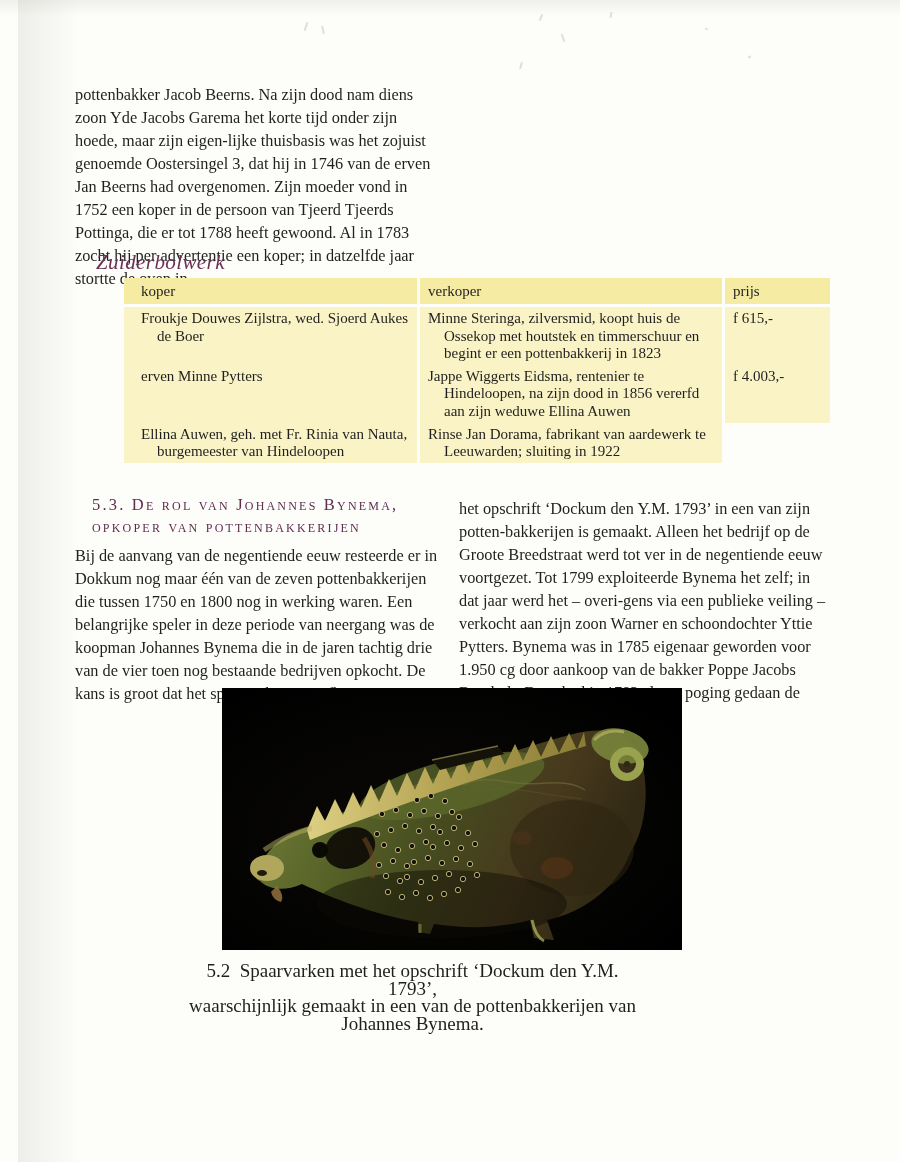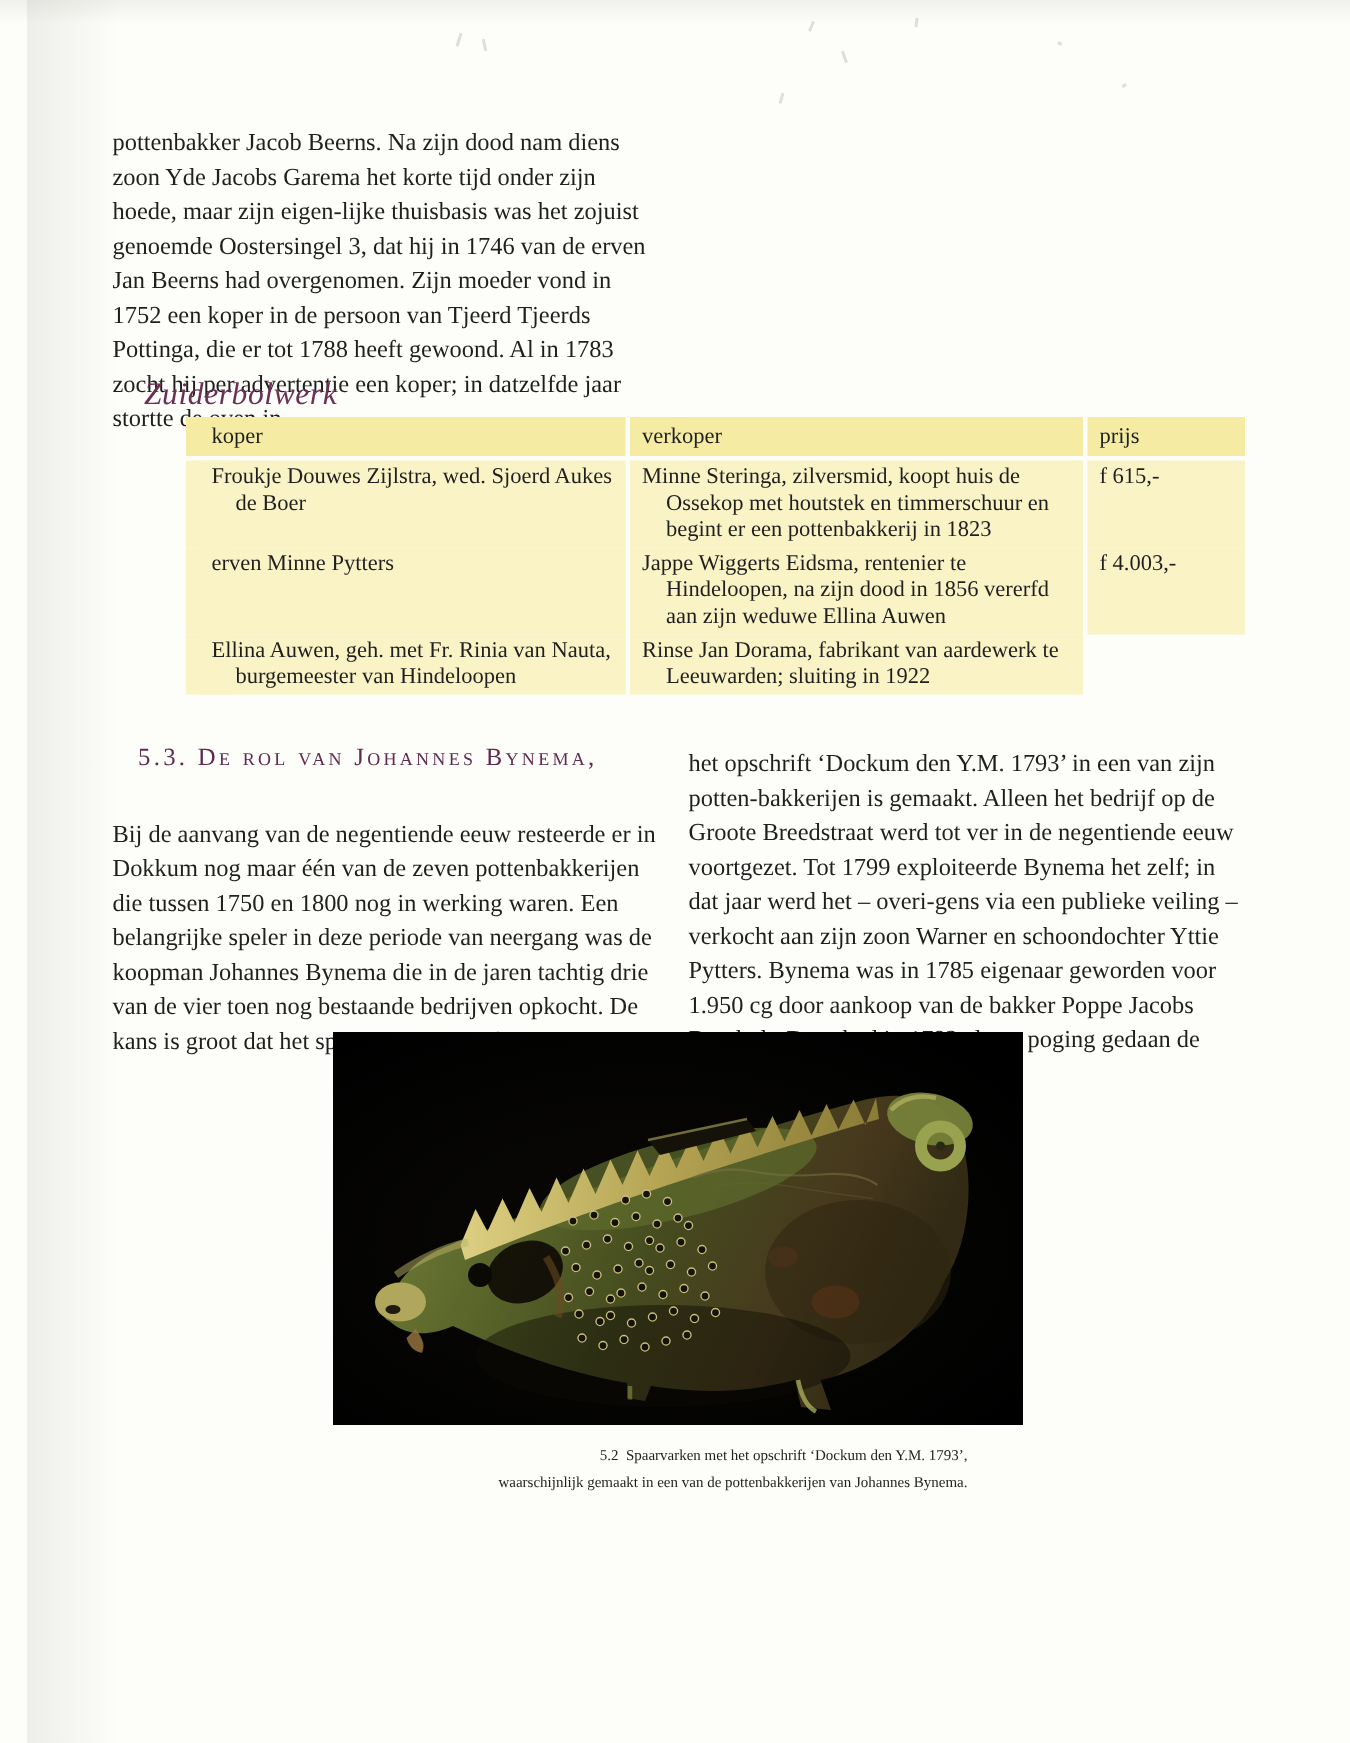--- a/index.html
+++ b/index.html
@@ -31,22 +31,22 @@
   .spacer{grid-column:1/-1;height:3px;background:transparent;}
 
   .sec-heading{position:absolute;left:92px;top:494px;margin:0;font-weight:400;font-size:16.5px;
                line-height:22px;color:#5f2b50;font-variant:small-caps;letter-spacing:2.2px;}
   #sec-left-par{top:544px;}
   #sec-right{top:497px;}
 
   .photo{position:absolute;left:222px;top:688px;width:460px;height:262px;background:#000;}
   .photo svg{display:block;width:100%;height:100%;}
 
-  .caption{position:absolute;left:180px;top:962px;width:465px;text-align:right;
-           font-size:10px;line-height:17.5px;}
+  .caption{position:absolute;left:180px;top:962px;width:465px;text-align:center;
+           font-size:19px;line-height:17.5px;}
 </style>
 </head>
 <body>
 
 <div class="page">
   <div class="edgeL"></div>
   <div class="edgeT"></div>
 
   <div>
     <div class="pm" style="left:305px;top:22px;width:2px;height:9px;transform:rotate(18deg);"></div>
@@ -80,20 +80,21 @@
       <div class="cell verkoper">erven Minne Pytters</div>
       <div class="cell koper">Jappe Wiggerts Eidsma, rentenier te Hindeloopen, na zijn dood in 1856 vererfd aan zijn weduwe Ellina Auwen</div>
       <div class="cell prijs">f 4.003,-</div>
       <div class="cell jaar">1880</div>
       <div class="cell verkoper">Ellina Auwen, geh. met Fr. Rinia van Nauta, burgemeester van Hindeloopen</div>
       <div class="cell koper">Rinse Jan Dorama, fabrikant van aardewerk te Leeuwarden; sluiting in 1922</div>
     </div>
 
   <h3 class="sec-heading">
     <span>5.3. De rol van Johannes Bynema,</span><br>
+    <span>opkoper van pottenbakkerijen</span>
   </h3>
   <div class="col tcol-left" id="sec-left-par">
     <p>Bij de aanvang van de negentiende eeuw resteerde er in Dokkum nog maar één van de zeven pottenbakkerijen die tussen 1750 en 1800 nog in werking waren. Een belangrijke speler in deze periode van neergang was de koopman Johannes Bynema die in de jaren tachtig drie van de vier toen nog bestaande bedrijven opkocht. De kans is groot dat het spaarvarken van afb. 5.2 met</p>
   </div>
   <div class="col tcol-right" id="sec-right">
     <p>het opschrift ‘Dockum den Y.M. 1793’ in een van zijn potten-bakkerijen is gemaakt. Alleen het bedrijf op de Groote Breedstraat werd tot ver in de negentiende eeuw voortgezet. Tot 1799 exploiteerde Bynema het zelf; in dat jaar werd het – overi-gens via een publieke veiling – verkocht aan zijn zoon Warner en schoondochter Yttie Pytters. Bynema was in 1785 eigenaar geworden voor 1.950 cg door aankoop van de bakker Poppe Jacobs Bymholt. Deze had in 1783 al een poging gedaan de</p>
   </div>
 
   <div class="photo">
     <svg viewBox="0 0 460 262" xmlns="http://www.w3.org/2000/svg">

